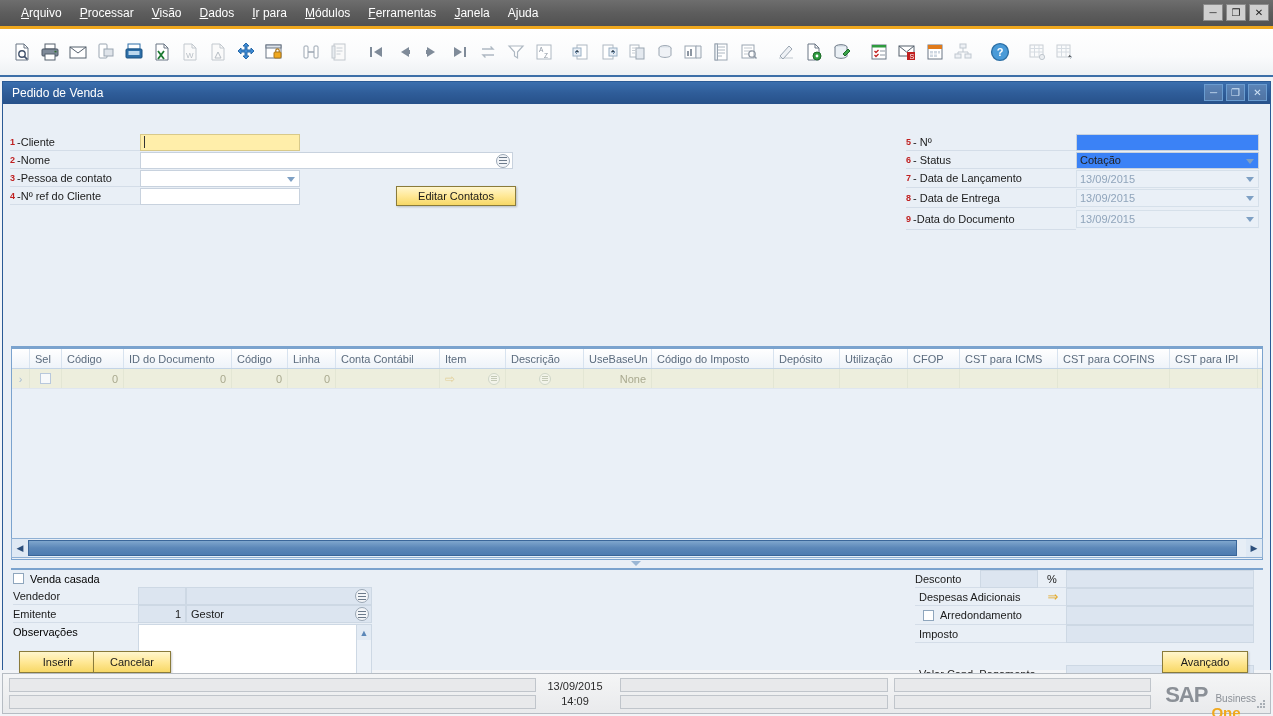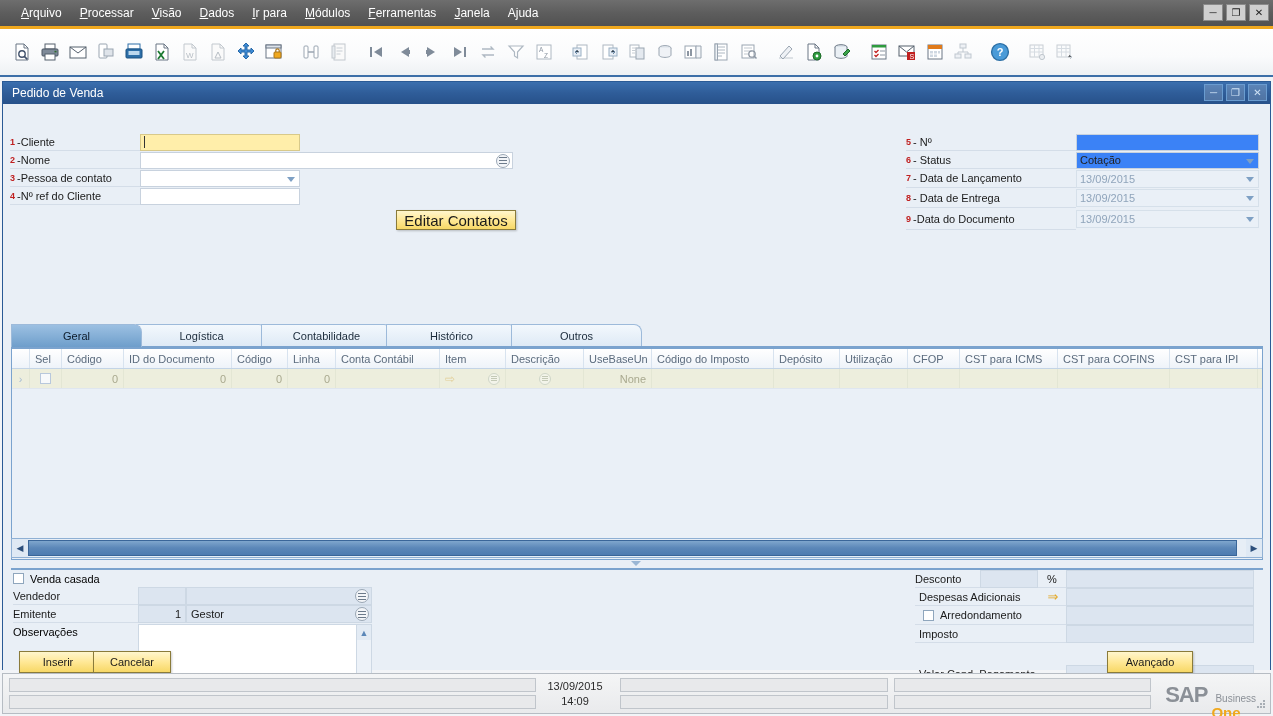--- a/index.html
+++ b/index.html
@@ -107,24 +107,23 @@
     display:block; width:8px; height:1px; background:#6c7a8a;
     box-shadow: 0 3px 0 #6c7a8a, 0 -3px 0 #6c7a8a;
   }
   .arrow-dn {
     position: absolute; right: 4px; top: 6px;
     width: 0; height: 0; border-left: 4px solid transparent;
     border-right: 4px solid transparent; border-top: 5px solid #7ea0c4;
   }
   .btn-gold {
     background: linear-gradient(to bottom,#fff6cd 0%, #ffe896 50%, #f7d866 100%);
-    border: 1px solid #8a7b3a; font-size: 15px; color: #1a1a1a;
+    border: 1px solid #8a7b3a; font-size: 11px; color: #1a1a1a;
     display: flex; align-items: center; justify-content: center; cursor: default;
     box-shadow: 1px 1px 2px rgba(0,0,0,0.22);
-    margin-top: 24px;
   }
 
   
   .tabrow {
     position: absolute; left: 8px; top: 219px; width: 1252px; height: 24px;
     display: flex; align-items: flex-end;
   }
   .tab {
     height: 23px; display: flex; align-items: center; justify-content: center;
     font-size: 11px; color: #1a2a3a; cursor: default; position: relative;
@@ -619,27 +618,20 @@
           <div class="flabel" style="height:22px;">
             <span class="fnum">9</span>-<span>Data do Documento</span>
           </div>
           <div class="fin dis" style="width:183px;height:18px;">
             <span>13/09/2015</span>
             <span class="arrow-dn"></span>
           </div>
         </div>
       </div>
 
-      <div class="tabrow">
-        <div class="tab active" style="width:131px;">Geral</div>
-        <div class="tab" style="width:131px;">Logística</div>
-        <div class="tab" style="width:131px;">Contabilidade</div>
-        <div class="tab" style="width:131px;">Histórico</div>
-        <div class="tab" style="width:131px;">Outros</div>
-      </div>
       <div class="tabline"></div>
 
       <div class="grid">
         <div class="ghead">
           <div class="gh" style="width:18px;"></div>
           <div class="gh" style="width:32px;">Sel</div>
           <div class="gh" style="width:62px;">Código</div>
           <div class="gh" style="width:108px;">ID do Documento</div>
           <div class="gh" style="width:56px;">Código</div>
           <div class="gh" style="width:48px;">Linha</div>
@@ -774,21 +766,21 @@
         <div class="brow">
           <div class="blabel" style="width:151px;padding-left:4px;">Total Selecionado</div>
           <div class="bfield" style="width:188px;"></div>
         </div>
 
       </div>
 
       <div class="actbar">
         <div class="btn-act" style="left:16px;top:10px;">Inserir</div>
         <div class="btn-act" style="left:90px;top:10px;">Cancelar</div>
-        <div class="btn-act" style="left:1104px;top:10px;width:86px;">Avançado</div>
+        <div class="btn-act" style="left:1159px;top:10px;width:86px;">Avançado</div>
       </div>
 
     </div>
   </div>
 
   <div class="statusbar">
     <div class="sb-col" style="width:527px;margin-left:6px;">
       <div class="sb-box"></div>
       <div class="sb-box"></div>
     </div>

